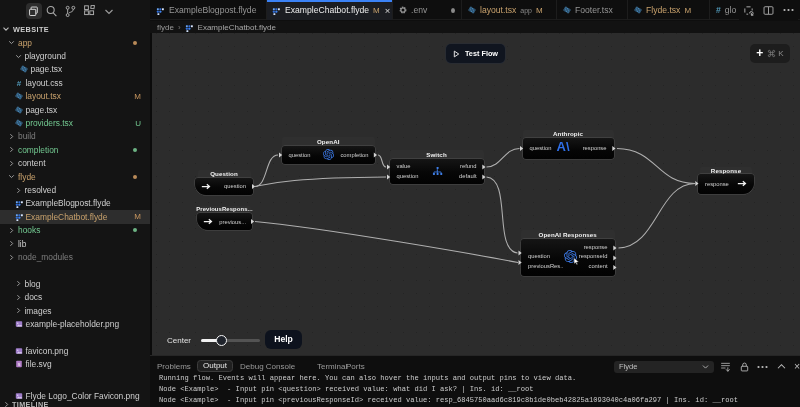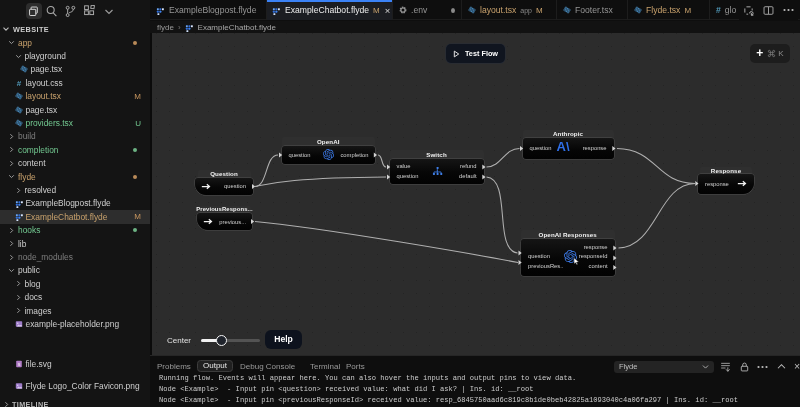--- a/index.html
+++ b/index.html
@@ -239,29 +239,20 @@
     </div>
 <div class="row" style="top:237.0px">
       <span style="width:8px;flex:0 0 8px"></span>
       <span class="cv" style="width:10px;flex:0 0 10px">
         <svg width="7" height="7" viewBox="0 0 7 7">
           <path d="M2.4 1.2 L4.7 3.5 L2.4 5.8" stroke="#9d9d9d" stroke-width="1" fill="none"></path>
         </svg>
       </span>
       <span class="nm" style="color:#cfcfcf">lib</span>
     </div>
-<div class="row" style="top:263.8px">
-      <span style="width:8px;flex:0 0 8px"></span>
-      <span class="cv" style="width:10px;flex:0 0 10px">
-        <svg width="7" height="7" viewBox="0 0 7 7">
-          <path d="M1.2 2.3 L3.5 4.6 L5.8 2.3" stroke="#9d9d9d" stroke-width="1" fill="none"></path>
-        </svg>
-      </span>
-      <span class="nm" style="color:#cfcfcf">public</span>
-    </div>
 <div class="row" style="top:277.2px">
       <span style="width:14.5px;flex:0 0 14.5px"></span>
       <span class="cv" style="width:10px;flex:0 0 10px">
         <svg width="7" height="7" viewBox="0 0 7 7">
           <path d="M2.4 1.2 L4.7 3.5 L2.4 5.8" stroke="#9d9d9d" stroke-width="1" fill="none"></path>
         </svg>
       </span>
       <span class="nm" style="color:#cfcfcf">blog</span>
     </div>
 <div class="row" style="top:290.6px">
@@ -286,31 +277,42 @@
       <span style="width:14.5px;flex:0 0 14.5px"></span>
       <span class="fic">
         <svg width="8" height="8" viewBox="0 0 10 10">
           <rect x="1" y="1.5" width="8" height="7" rx="1" fill="#9e7cc9"></rect>
           <circle cx="3.4" cy="4" r="1" fill="#d9c9ef"></circle>
           <path d="M2 8 L4.5 5.5 L6 7 L7.5 5.8 L9 7.5 L9 8 Z" fill="#d9c9ef"></path>
         </svg>
       </span>
       <span class="nm" style="color:#cfcfcf">example-placeholder.png</span>
     </div>
+<div class="row" style="top:344.2px">
+      <span style="width:14.5px;flex:0 0 14.5px"></span>
+      <span class="fic">
+        <svg width="8" height="8" viewBox="0 0 10 10">
+          <rect x="1" y="1.5" width="8" height="7" rx="1" fill="#9e7cc9"></rect>
+          <circle cx="3.4" cy="4" r="1" fill="#d9c9ef"></circle>
+          <path d="M2 8 L4.5 5.5 L6 7 L7.5 5.8 L9 7.5 L9 8 Z" fill="#d9c9ef"></path>
+        </svg>
+      </span>
+      <span class="nm" style="color:#cfcfcf">favicon.png</span>
+    </div>
 <div class="row" style="top:357.6px">
       <span style="width:14.5px;flex:0 0 14.5px"></span>
       <span class="fic">
         <svg width="8" height="8" viewBox="0 0 10 10">
           <rect x="1.5" y="1" width="7" height="8" rx="1" fill="#b07cc6"></rect>
           <text x="5" y="7.2" font-size="5" fill="#fff" text-anchor="middle" font-family="Liberation Sans">S</text>
         </svg>
       </span>
       <span class="nm" style="color:#cfcfcf">file.svg</span>
     </div>
-<div class="row" style="top:379px">
+<div class="row" style="top:389px">
       <span style="width:14.5px;flex:0 0 14.5px"></span>
       <span class="fic">
         <svg width="8" height="8" viewBox="0 0 10 10">
           <rect x="1" y="1.5" width="8" height="7" rx="1" fill="#9e7cc9"></rect>
           <circle cx="3.4" cy="4" r="1" fill="#d9c9ef"></circle>
           <path d="M2 8 L4.5 5.5 L6 7 L7.5 5.8 L9 7.5 L9 8 Z" fill="#d9c9ef"></path>
         </svg>
       </span>
       <span class="nm" style="color:#cfcfcf">Flyde Logo_Color Favicon.png</span>
     </div>
@@ -569,21 +571,21 @@
 <span class="a" style="left:15px;top:302.5px;font-size:8px;color:#e2e2e2">Center</span>
 <div class="a" style="left:49px;top:306px;width:59px;height:3px;border-radius:2px;background:#8e8e8e66"></div>
 <div class="a" style="left:49px;top:306px;width:20px;height:3px;border-radius:2px;background:#f2f2f2"></div>
 <div class="a" style="left:63.5px;top:301.5px;width:11px;height:11px;border-radius:50%;background:#20242c;border:1.6px solid #f5f5f5"></div>
 <div class="btn" style="left:113px;top:296.5px;width:37px;height:19.5px;background:#0d121d;border-radius:6px;font-size:8.6px">Help</div>
 </div>
 <div id="panel">
 <div class="ptab" style="left:7px">Problems</div>
 <div class="ptab" style="left:47px;background:#202020;border:1px solid #3c3c3c;border-radius:3.5px;padding:0 5px;color:#e6e6e6;top:3.5px;height:12px">Output</div>
 <div class="ptab" style="left:90px">Debug Console</div>
-<div class="ptab" style="left:160px">Terminal</div>
+<div class="ptab" style="left:167px">Terminal</div>
 <div class="ptab" style="left:196px">Ports</div>
 <div class="a" style="left:464px;top:4.5px;width:100px;height:12.5px;background:#242424;border-radius:3px;display:flex;align-items:center;font-size:7.6px;color:#c0c0c0;padding:0 5px">Flyde<span style="flex:1"></span><svg width="7" height="6" viewBox="0 0 8 7">
           <path d="M1 1.8 L4 4.8 L7 1.8" stroke="#bdbdbd" stroke-width="1" fill="none"></path>
         </svg></div>
 <div class="a" style="left:570px;top:4px;display:flex;gap:8.5px;align-items:center;height:13px">
 <svg width="11" height="10" viewBox="0 0 16 15">
           <path d="M1.5 2 H14.5 M1.5 5.5 H14.5 M1.5 9 H8" stroke="#bdbdbd" stroke-width="1.2"></path>
           <path d="M11.5 8 V14 M8.8 11 L11.5 14 L14.2 11" stroke="#bdbdbd" stroke-width="1.2" fill="none"></path>
         </svg>
 <svg width="9" height="10" viewBox="0 0 12 14">

